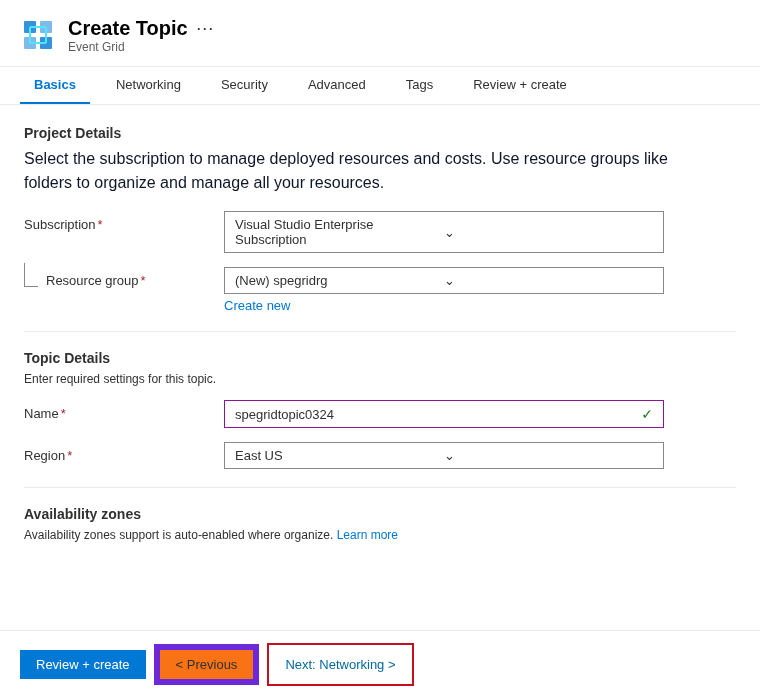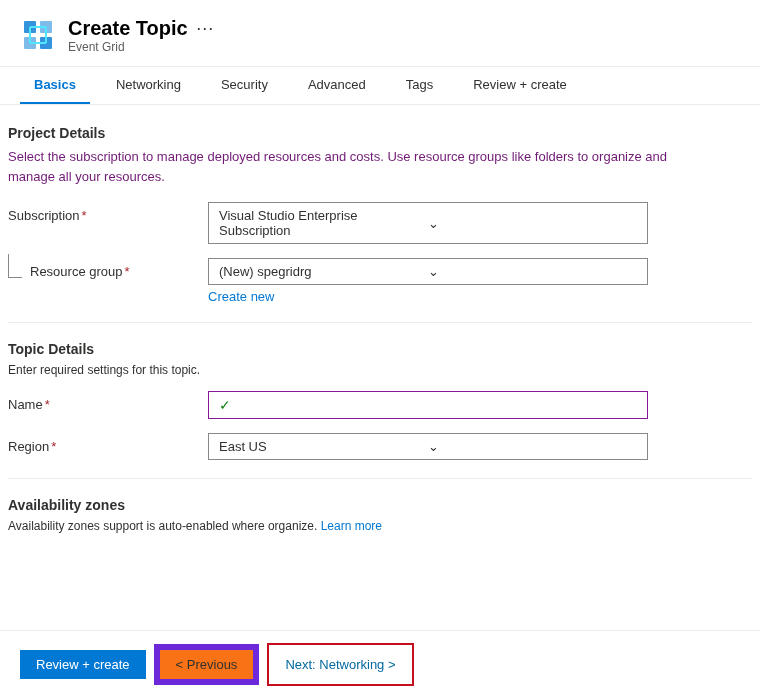--- a/index.html
+++ b/index.html
@@ -65,33 +65,33 @@
       white-space: nowrap;
     }
     .tab.active {
       color: #0078d4;
       border-bottom: 2px solid #0078d4;
       font-weight: 600;
     }
 
     
     .content {
-      padding: 20px 8px;
+      padding: 20px 24px;
     }
 
     
     .section-title {
       font-size: 14px;
       font-weight: 700;
       color: #323130;
       margin-bottom: 6px;
     }
     .section-desc {
-      font-size: 13px;
-      color: #701a75;
+      font-size: 16px;
+      color: #0f172a;
       margin-bottom: 16px;
       line-height: 1.5;
       max-width: 660px;
     }
 
     
     .form-row {
       display: flex;
       align-items: flex-start;
       margin-bottom: 14px;
@@ -345,20 +345,21 @@
 
   <div class="section-title">Topic Details</div>
   <div class="section-sub-desc">Enter required settings for this topic.</div>
 
   <div class="form-row">
     <div class="form-label">
       <span>Name</span><span class="required">*</span>
     </div>
     <div class="form-control-wrap">
       <div class="input-field">
+        <input type="text" value="spegridtopic0324" style="">
         <span class="input-check">✓</span>
       </div>
     </div>
   </div>
 
   <div class="form-row">
     <div class="form-label">
       <span>Region</span><span class="required">*</span>
     </div>
     <div class="form-control-wrap">

